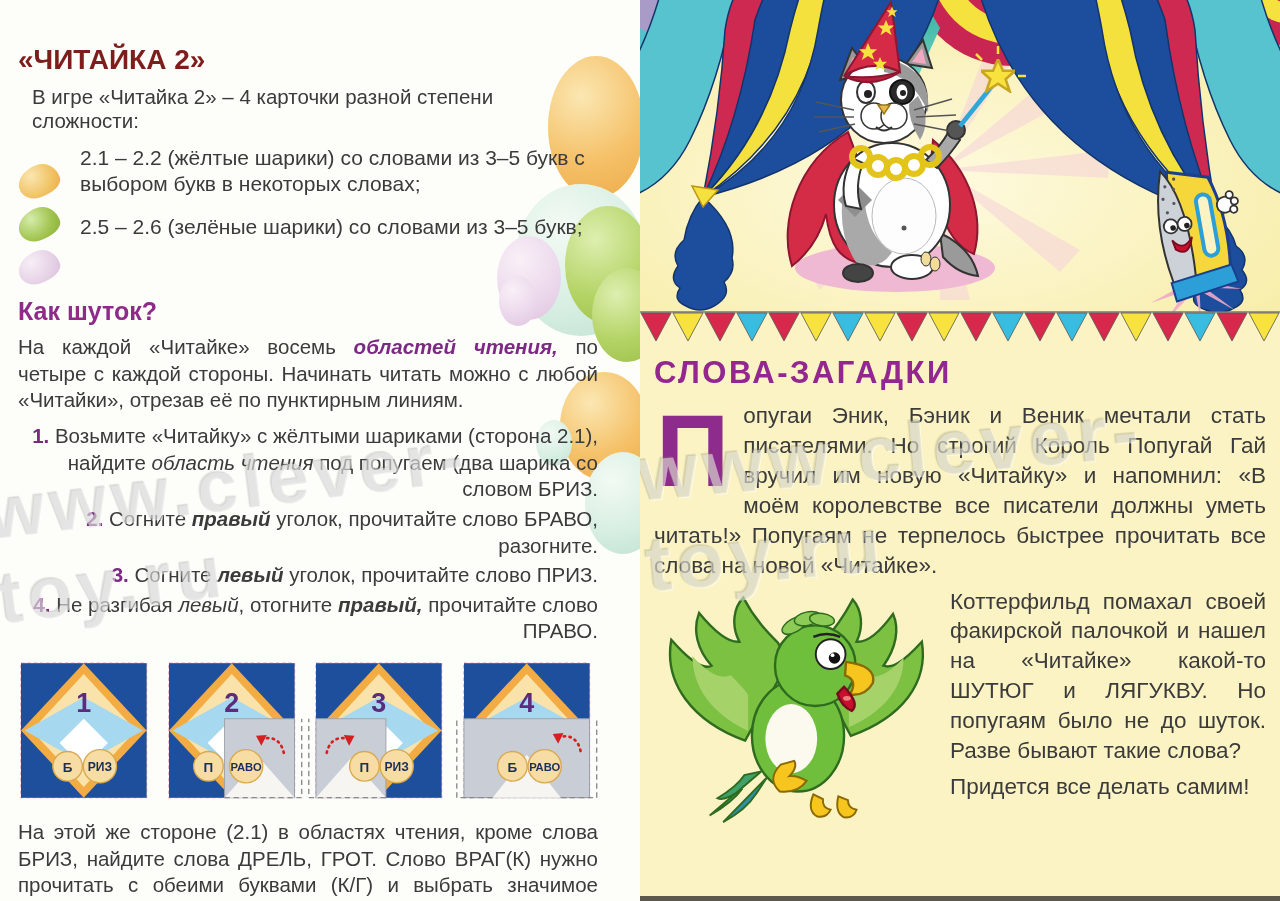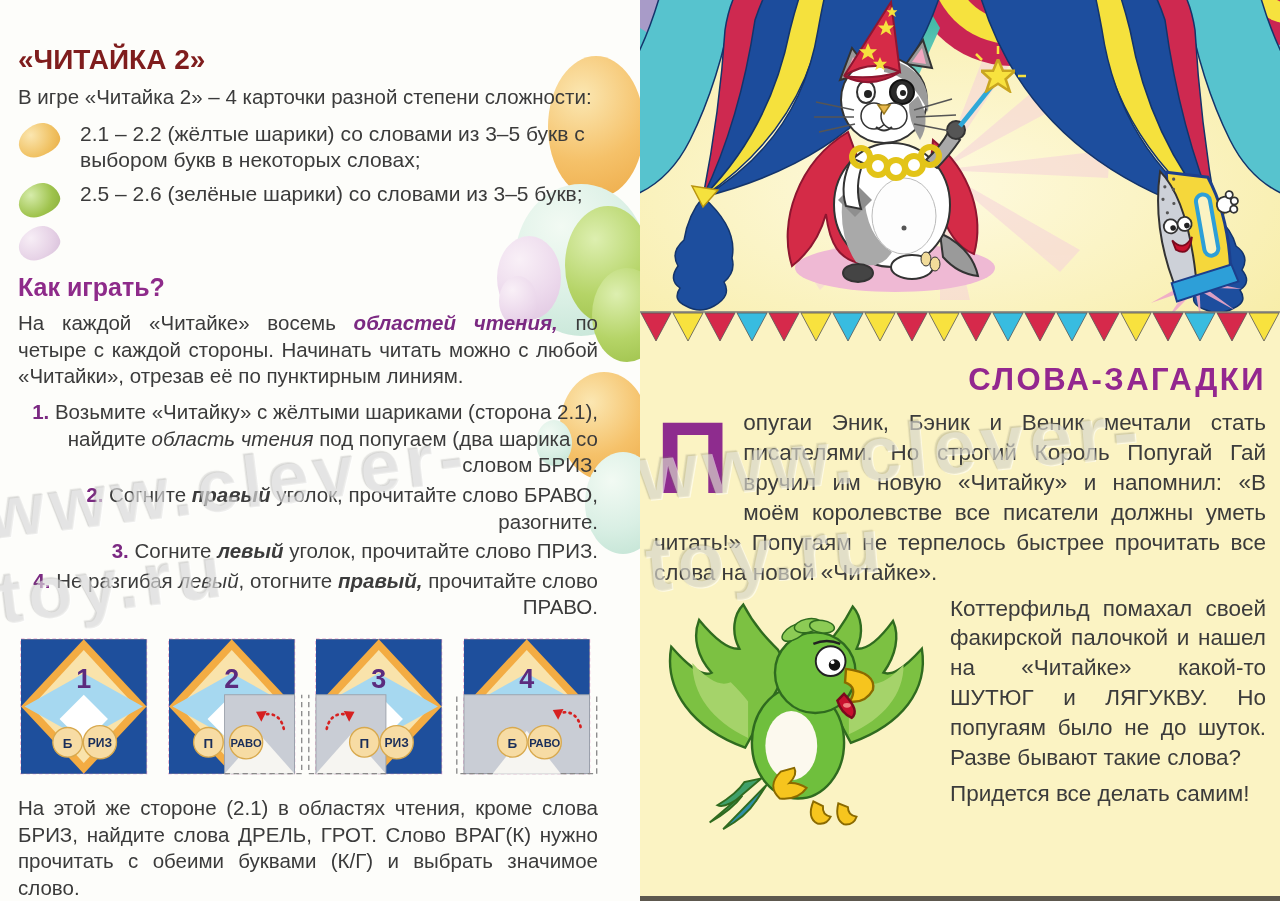--- a/index.html
+++ b/index.html
@@ -11,41 +11,41 @@
   .bl-orange{background:radial-gradient(circle at 35% 28%, #fbe7b2, #f5c169 55%, #edaa47)}
   .bl-mint{background:radial-gradient(circle at 35% 28%, #f2faf3, #d9efe4 55%, #bfe2d2)}
   .bl-green{background:radial-gradient(circle at 35% 28%, #ddefb0, #b5d467 55%, #9cc049)}
   .bl-pink{background:radial-gradient(circle at 35% 28%, #f9f0f7, #ecd9ec 55%, #dfc5e0)}
   .content-left{position:relative;z-index:2;padding:44px 12px 0 18px;width:610px;box-sizing:border-box}
   .wm{position:absolute;z-index:3;font-weight:bold;letter-spacing:5px;pointer-events:none;
       color:rgba(150,150,150,0.14);text-shadow:1px 1px 0 rgba(255,255,255,.55),-1px -1px 1px rgba(110,110,110,.18);}
   .wm-left{left:-10px;top:430px;font-size:74px;transform:rotate(-7deg);width:680px}
   .wm-right{left:0px;top:400px;font-size:78px;transform:rotate(-5deg);width:660px;color:rgba(150,140,95,.16)}
   h1.cap{font-size:28px;font-weight:bold;color:#7f1d1d;margin:0 0 9px 0}
-  .intro{font-size:20.5px;margin:0 0 12px 0}
+  .intro{font-size:20.5px;margin:0 0 12px 14px}
   ul.types{list-style:none;margin:0 0 10px 0;padding:0}
-  ul.types li{display:flex;align-items:flex-start;margin:8px 0;font-size:21px;line-height:1.24}
+  ul.types li{display:flex;align-items:flex-end;margin:8px 0;font-size:21px;line-height:1.24}
   .drop{flex:0 0 42px;height:32px;margin-top:3px;margin-right:20px;transform:rotate(-18deg);
         border-radius:58% 42% 60% 40% / 55% 60% 40% 45%;}
   h2.cap{font-size:25px;font-weight:bold;color:#8e2b8a;margin:14px 0 8px 0}
   p.just{font-size:20.5px;text-align:justify;line-height:1.3;margin:0 0 9px 0}
   .step{font-size:20.5px;line-height:1.3;margin:3px 0;text-align:right}
   .stepnum{color:#7b2982;font-weight:bold}
   .it{font-style:italic}
   .bit{font-style:italic;font-weight:bold}
   .accent{color:#7b2982;font-weight:bold;font-style:italic}
   .cards{display:flex;gap:4px;margin:12px 0 8px -6px}
   .notes p{font-size:20.5px;text-align:justify;line-height:1.3;margin:0 0 10px 0}
   
   .page-right{position:relative;width:640px;height:901px;background:#fbf3c3;flex:0 0 640px;overflow:hidden}
   .page-right:after{content:"";position:absolute;left:0;bottom:0;width:640px;height:5px;background:#5d584e}
   .illu{position:absolute;top:0;left:0}
   .pennants{position:absolute;top:310px;left:0}
   .story{position:absolute;top:346px;left:0;width:640px;padding:0 14px;box-sizing:border-box;z-index:2}
-  .story-title{text-align:right;font-size:31px;font-weight:bold;color:#93278f;letter-spacing:2.5px;margin:16px 0 10px 0}
+  .story-title{text-align:left;font-size:31px;font-weight:bold;color:#93278f;letter-spacing:2.5px;margin:9px 0 10px 0}
   .dropcap{float:left;font-size:102px;line-height:84px;font-weight:bold;color:#8e2c8e;margin:8px 14px 2px 2px}
   .rp{font-size:22.5px;color:#3b3b3b;text-align:justify;line-height:1.33;margin:0 0 6px 0}
   .cols{display:flex;margin-top:2px}
   .parrot-box{flex:0 0 292px}
   .col-text{flex:1;padding-left:4px}
   svg text{font-family:"Liberation Sans",sans-serif}
 </style>
 </head>
 <body>
 
@@ -74,21 +74,21 @@
       </li>
       <li>
         <span class="drop" style="background:radial-gradient(circle at 35% 28%, #d6ecab, #9fc34d 60%, #87ac38)"></span>
         <span>2.5 – 2.6 (зелёные шарики) со словами из 3–5 букв;</span>
       </li>
       <li>
         <span class="drop" style="background:radial-gradient(circle at 35% 28%, #f7eef6, #e6d2e6 60%, #d5bcd8)"></span>
       </li>
     </ul>
 
-    <h2 class="cap">Как играть?</h2>
+    <h2 class="cap">Как шуток?</h2>
 
     <p class="just"><span>На каждой «Читайке» восемь </span><span class="accent">областей чтения,</span><span> по четыре с каждой стороны. Начинать читать можно с любой «Читайки», отрезав её по пунктирным линиям.</span></p>
 
     <p class="step"><span class="stepnum">1.</span><span> Возьмите «Читайку» с жёлтыми шариками (сторона 2.1), найдите </span><span class="it">область чтения</span><span> под попугаем (два шарика со словом БРИЗ.</span></p>
     <p class="step"><span class="stepnum">2.</span><span> Согните </span><span class="bit">правый</span><span> уголок, прочитайте слово БРАВО, разогните.</span></p>
     <p class="step"><span class="stepnum">3.</span><span> Согните </span><span class="bit">левый</span><span> уголок, прочитайте слово ПРИЗ.</span></p>
     <p class="step"><span class="stepnum">4.</span><span> Не разгибая </span><span class="it">левый</span><span>, отогните </span><span class="bit">правый,</span><span> прочитайте слово ПРАВО.</span></p>
 
     <div class="cards">
 

